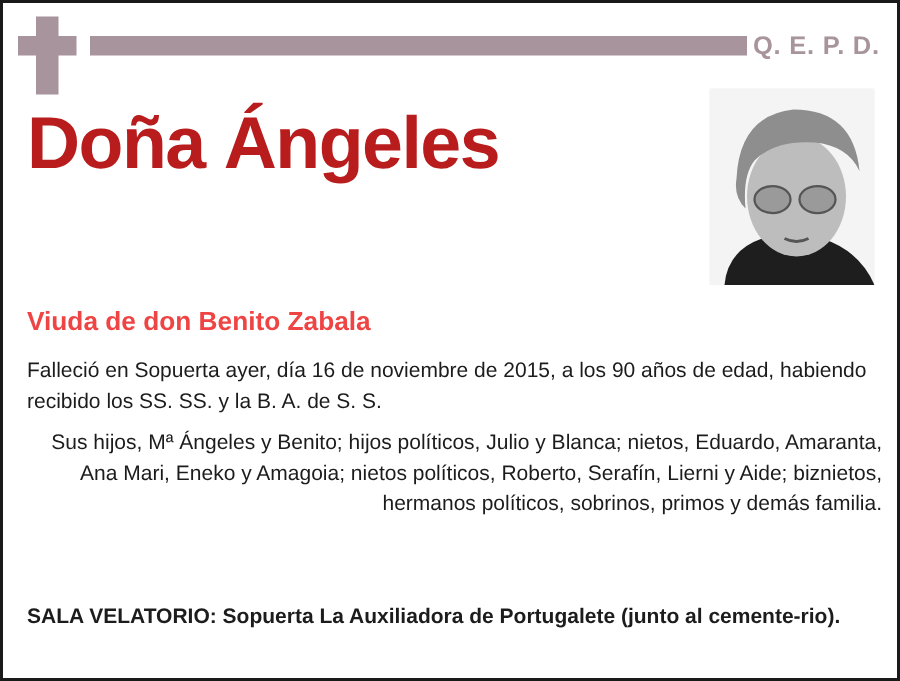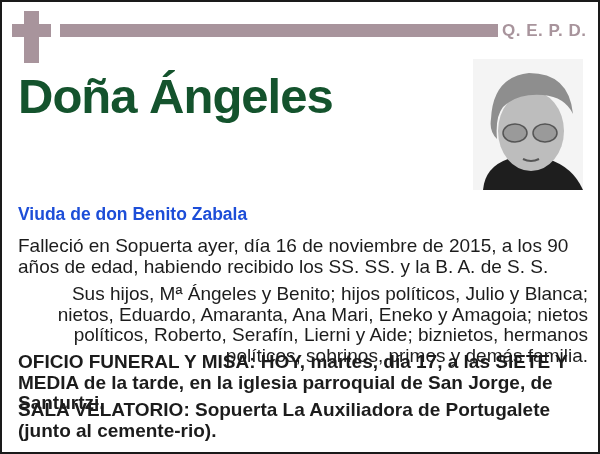--- a/index.html
+++ b/index.html
@@ -2,24 +2,24 @@
 <html><head>
 <meta charset="utf-8">
 <style>
   html, body { margin:0; padding:0; background:#fff; }
   body { width:600px; height:454px; position:relative; overflow:hidden; font-family:"Liberation Sans", sans-serif; }
   .frame { position:absolute; left:0; top:0; width:596px; height:450px; border:2px solid #1a1a1a; background:#fff; }
   .cross-v { position:absolute; left:22px; top:9px; width:15px; height:52px; background:var(--accent); }
   .cross-h { position:absolute; left:10px; top:22px; width:39px; height:13px; background:var(--accent); }
   .bar { position:absolute; left:58px; top:22px; width:438px; height:13px; background:var(--accent); }
   .qepd { position:absolute; left:500px; top:19px; font-size:17px; font-weight:bold; color:var(--accent); letter-spacing:0.5px; white-space:nowrap; }
-  .name { position:absolute; left:16px; top:66px; font-size:49px; line-height:57px; font-weight:bold; color:#14532d; letter-spacing:-1px; }
+  .name { position:absolute; left:16px; top:66px; font-size:49px; line-height:57px; font-weight:bold; color:#b91c1c; letter-spacing:-1px; }
   .photo { position:absolute; left:471px; top:57px; width:110px; height:131px; background:#f2f2f2; overflow:hidden; }
-  .subtitle { position:absolute; left:16px; top:202px; font-size:17.5px; font-weight:bold; color:#1d4ed8; }
-  .body { position:absolute; left:16px; width:570px; font-size:19px; line-height:20.5px; color:#1c1c1c; }
+  .subtitle { position:absolute; left:16px; top:202px; font-size:17.5px; font-weight:bold; color:#ef4444; }
+  .body { position:absolute; left:16px; width:570px; font-size:14px; line-height:20.5px; color:#1c1c1c; }
   .p1 { top:234px; }
   .p2 { top:282px;text-align:right; }
   .p3 { top:350px; font-weight:bold; }
   .p4 { top:398px; font-weight:bold; }
 </style>
 </head>
 <body>
 
 <div class="frame" style="--accent:#a8949c;">
   <div class="cross-v"></div>
@@ -40,15 +40,14 @@
       <ellipse cx="42" cy="74" rx="12" ry="9" fill="#9a9a9a" stroke="#555" stroke-width="1.5"></ellipse>
       <ellipse cx="72" cy="74" rx="12" ry="9" fill="#9a9a9a" stroke="#555" stroke-width="1.5"></ellipse>
       <path d="M50,100 Q58,104 66,100" stroke="#555" stroke-width="2" fill="none"></path>
     </svg>
   </div>
 
   <div class="subtitle">Viuda de don Benito Zabala</div>
 
   <div class="body p1">Falleció en Sopuerta ayer, día 16 de noviembre de 2015, a los 90 años de edad, habiendo recibido los SS. SS. y la B. A. de S. S.</div>
   <div class="body p2">Sus hijos, Mª Ángeles y Benito; hijos políticos, Julio y Blanca; nietos, Eduardo, Amaranta, Ana Mari, Eneko y Amagoia; nietos políticos, Roberto, Serafín, Lierni y Aide; biznietos, hermanos políticos, sobrinos, primos y demás familia.</div>
-  <div class="body p3">OFICIO FUNERAL Y MISA: HOY, martes, día 17, a las SIETE Y MEDIA de la tarde, en la iglesia parroquial de San Jorge, de Santurtzi.</div>
   <div class="body p4">SALA VELATORIO: Sopuerta La Auxiliadora de Portugalete (junto al cemente-rio).</div>
 </div>
 
 </body></html>

